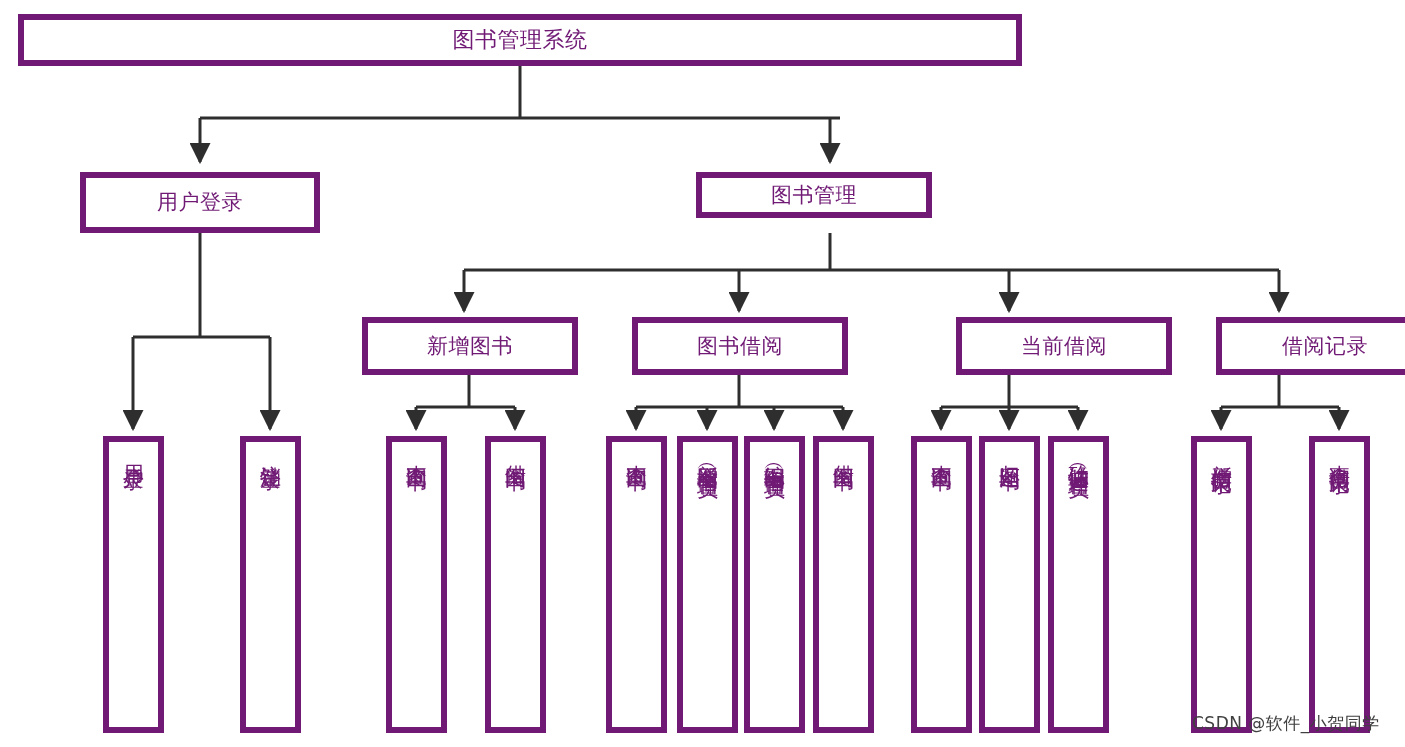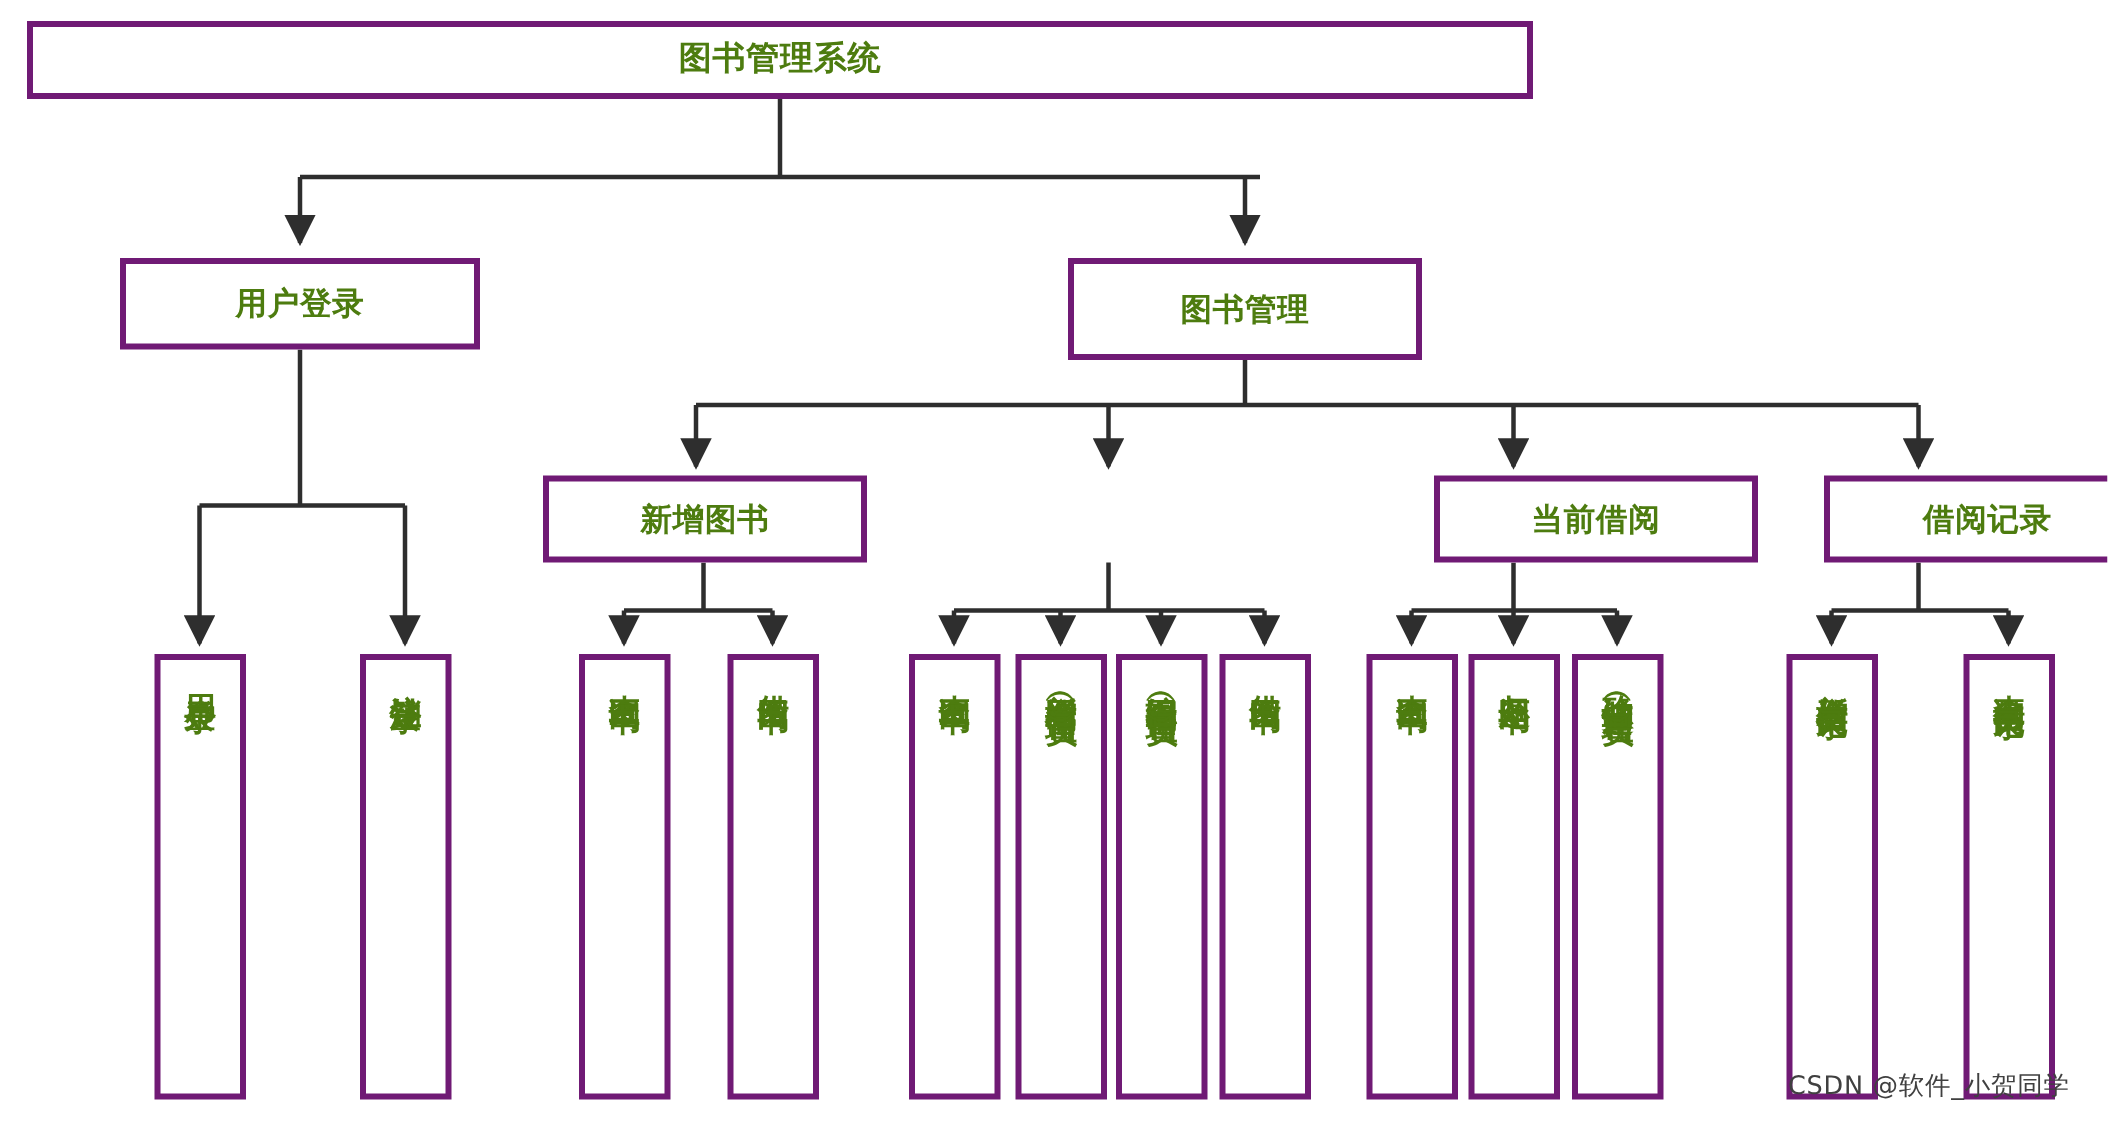--- a/index.html
+++ b/index.html
@@ -23,27 +23,26 @@
     left: 0;
     top: 0;
     width: 1405px;
     height: 747px;
     pointer-events: none;
   }
   .node {
     position: absolute;
     box-sizing: border-box;
     background: #ffffff;
-    border: 4px solid #701a75;
+    border: 6px solid #701a75;
     display: flex;
     align-items: center;
     justify-content: center;
-    color: #4d7c0f;
+    color: #701a75;
     z-index: 3;
-    font-weight: bold;
   }
   .node .label {
     display: block;
     text-align: center;
     line-height: 1.18;
     letter-spacing: 0.5px;
   }
   
   .node.h .label {
     font-size: 21px;
@@ -133,27 +132,30 @@
     </g>
   </svg>
 
   <div class="node h root" style="left:18px; top:14px; width:1004px; height:52px;">
     <span class="label">图书管理系统</span>
   </div>
 
   <div class="node h" style="left:80px; top:172px; width:240px; height:61px;">
     <span class="label">用户登录</span>
   </div>
-  <div class="node h" style="left:712px; top:172px; width:236px; height:68px;align-items:center;">
+  <div class="node h" style="left:696px; top:172px; width:236px; height:46px;align-items:center;">
     <span class="label">图书管理</span>
   </div>
 
   <div class="node h" style="left:362px; top:317px; width:216px; height:58px;">
     <span class="label">新增图书</span>
   </div>
+  <div class="node h" style="left:632px; top:317px; width:216px; height:58px;">
+    <span class="label">图书借阅</span>
+  </div>
   <div class="node h" style="left:956px; top:317px; width:216px; height:58px;">
     <span class="label">当前借阅</span>
   </div>
   <div class="node h" style="left:1170px; top:317px; width:218px; height:58px;margin-left:46px;">
     <span class="label">借阅记录</span>
   </div>
 
   <div class="node v" style="left:103px; top:436px; width:61px; height:297px;">
     <span class="label">用户登录</span>
   </div>

